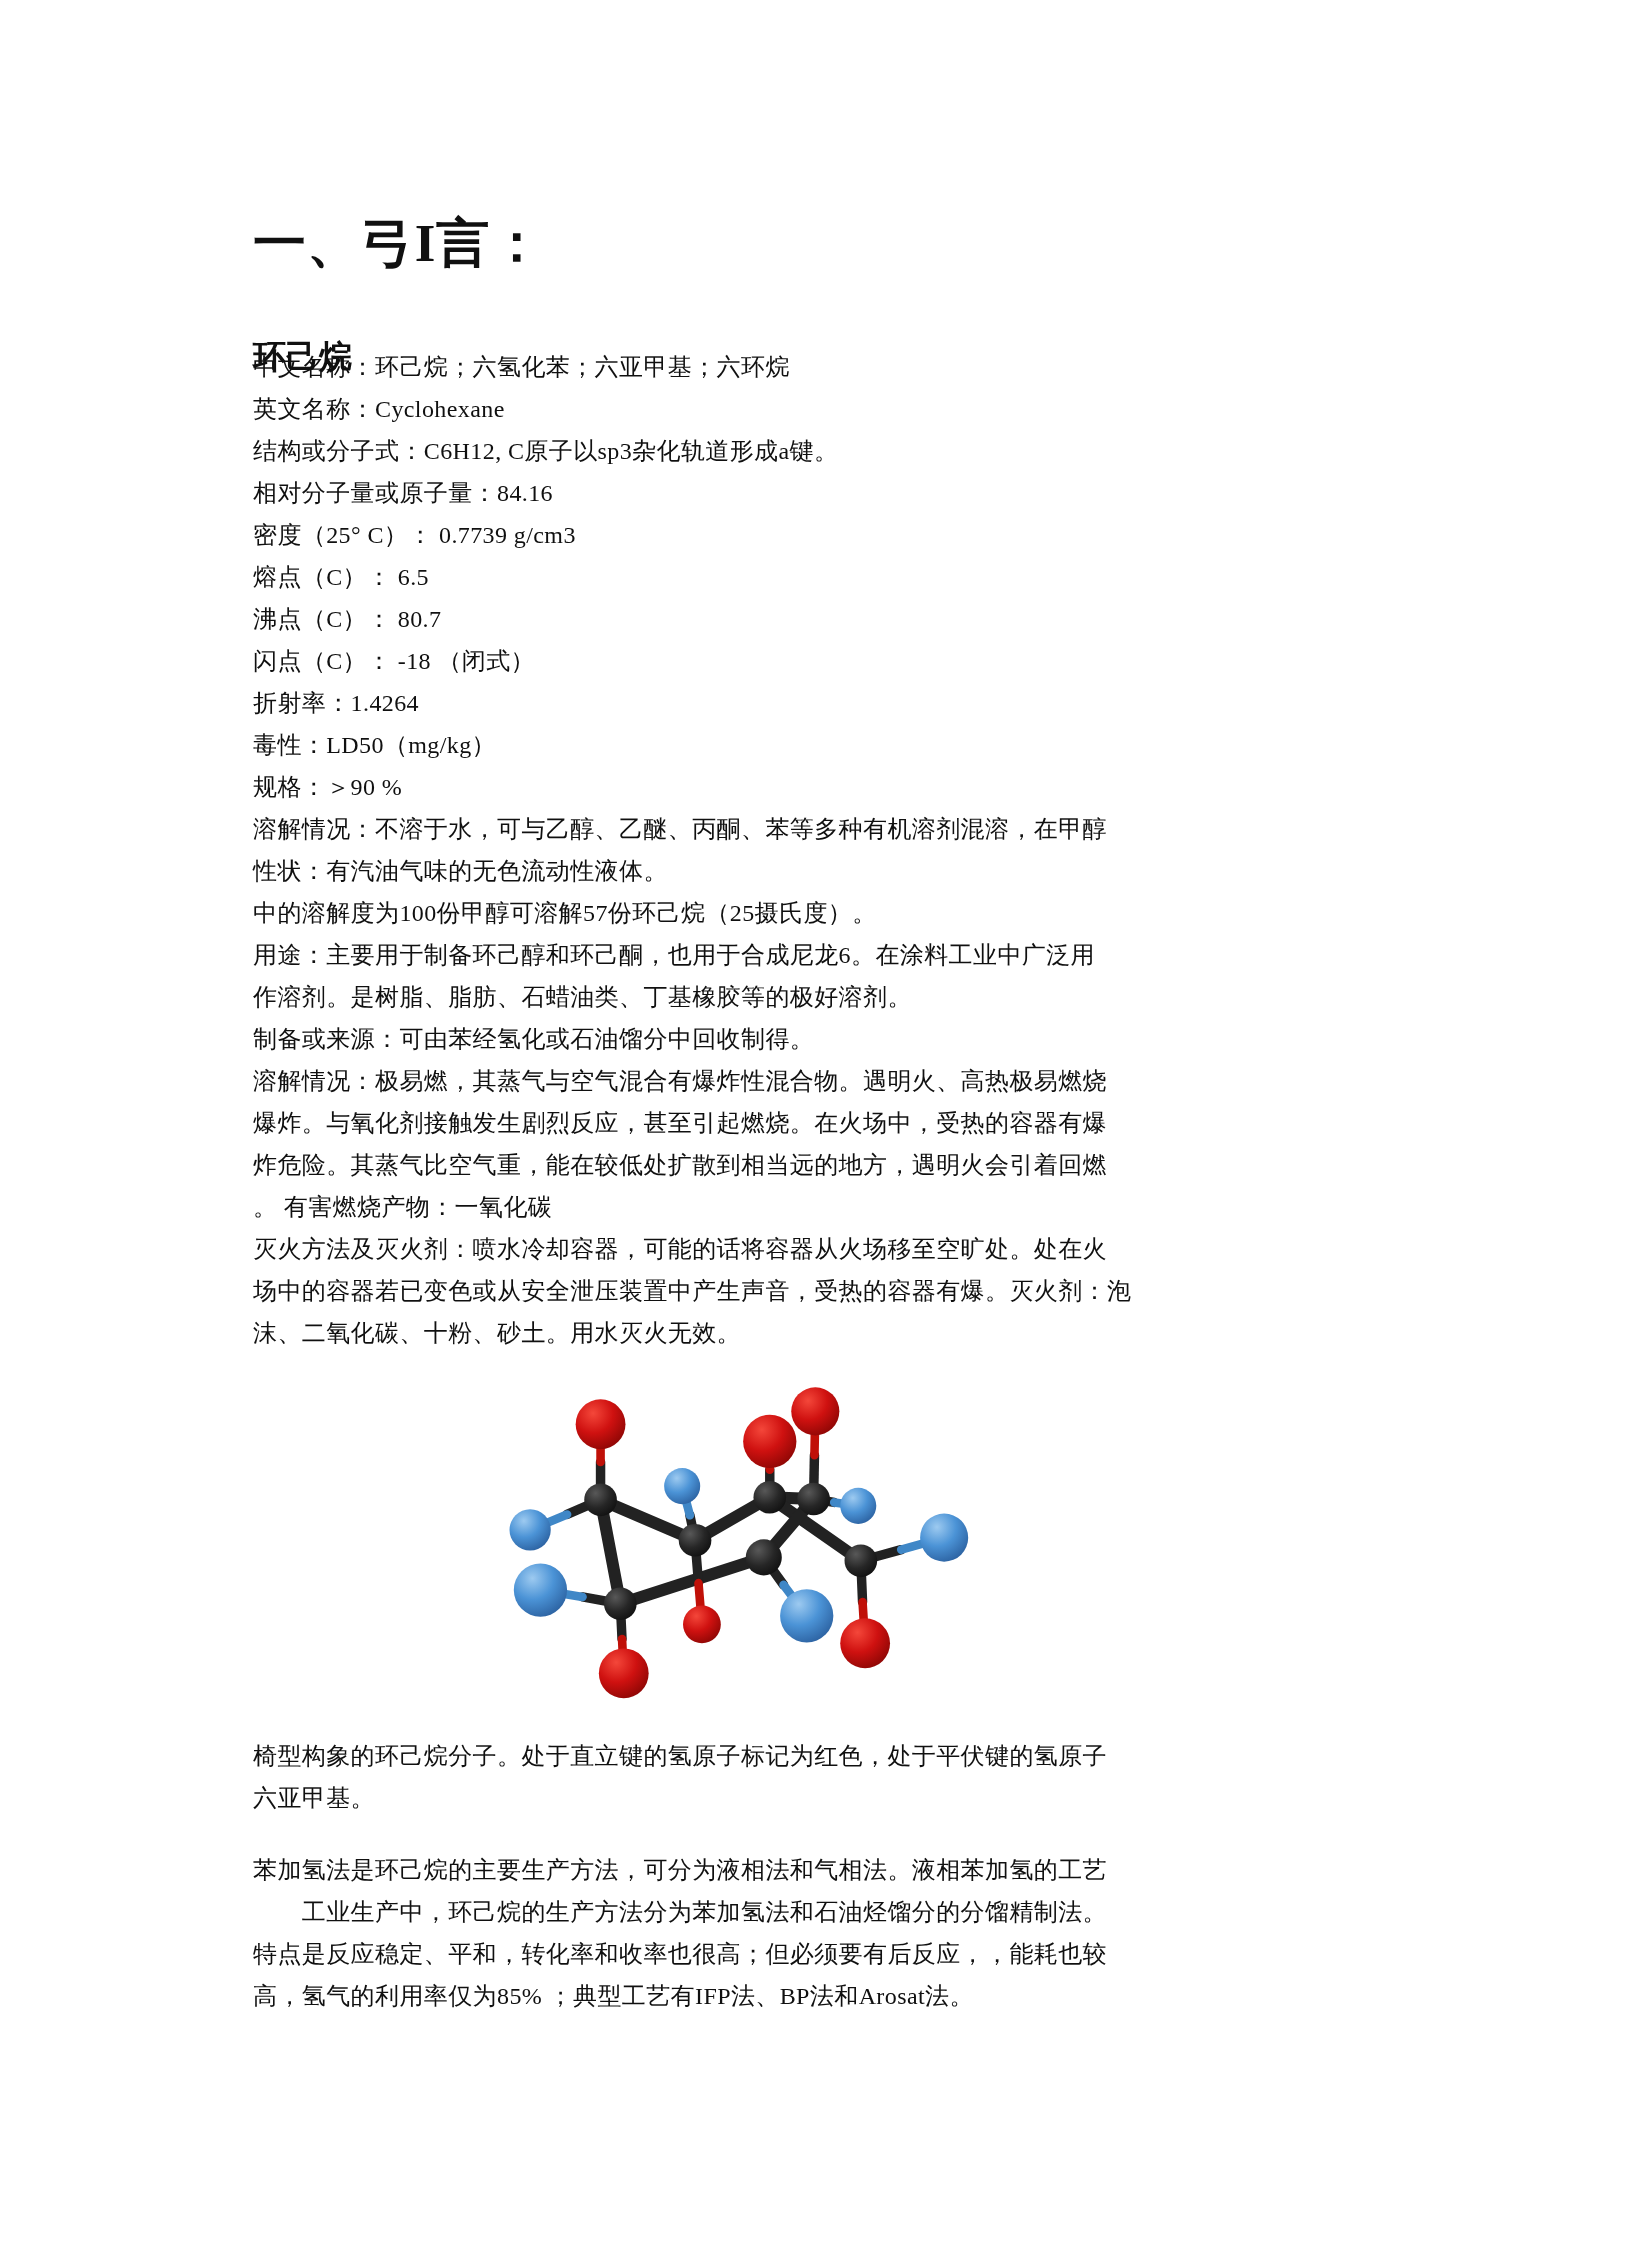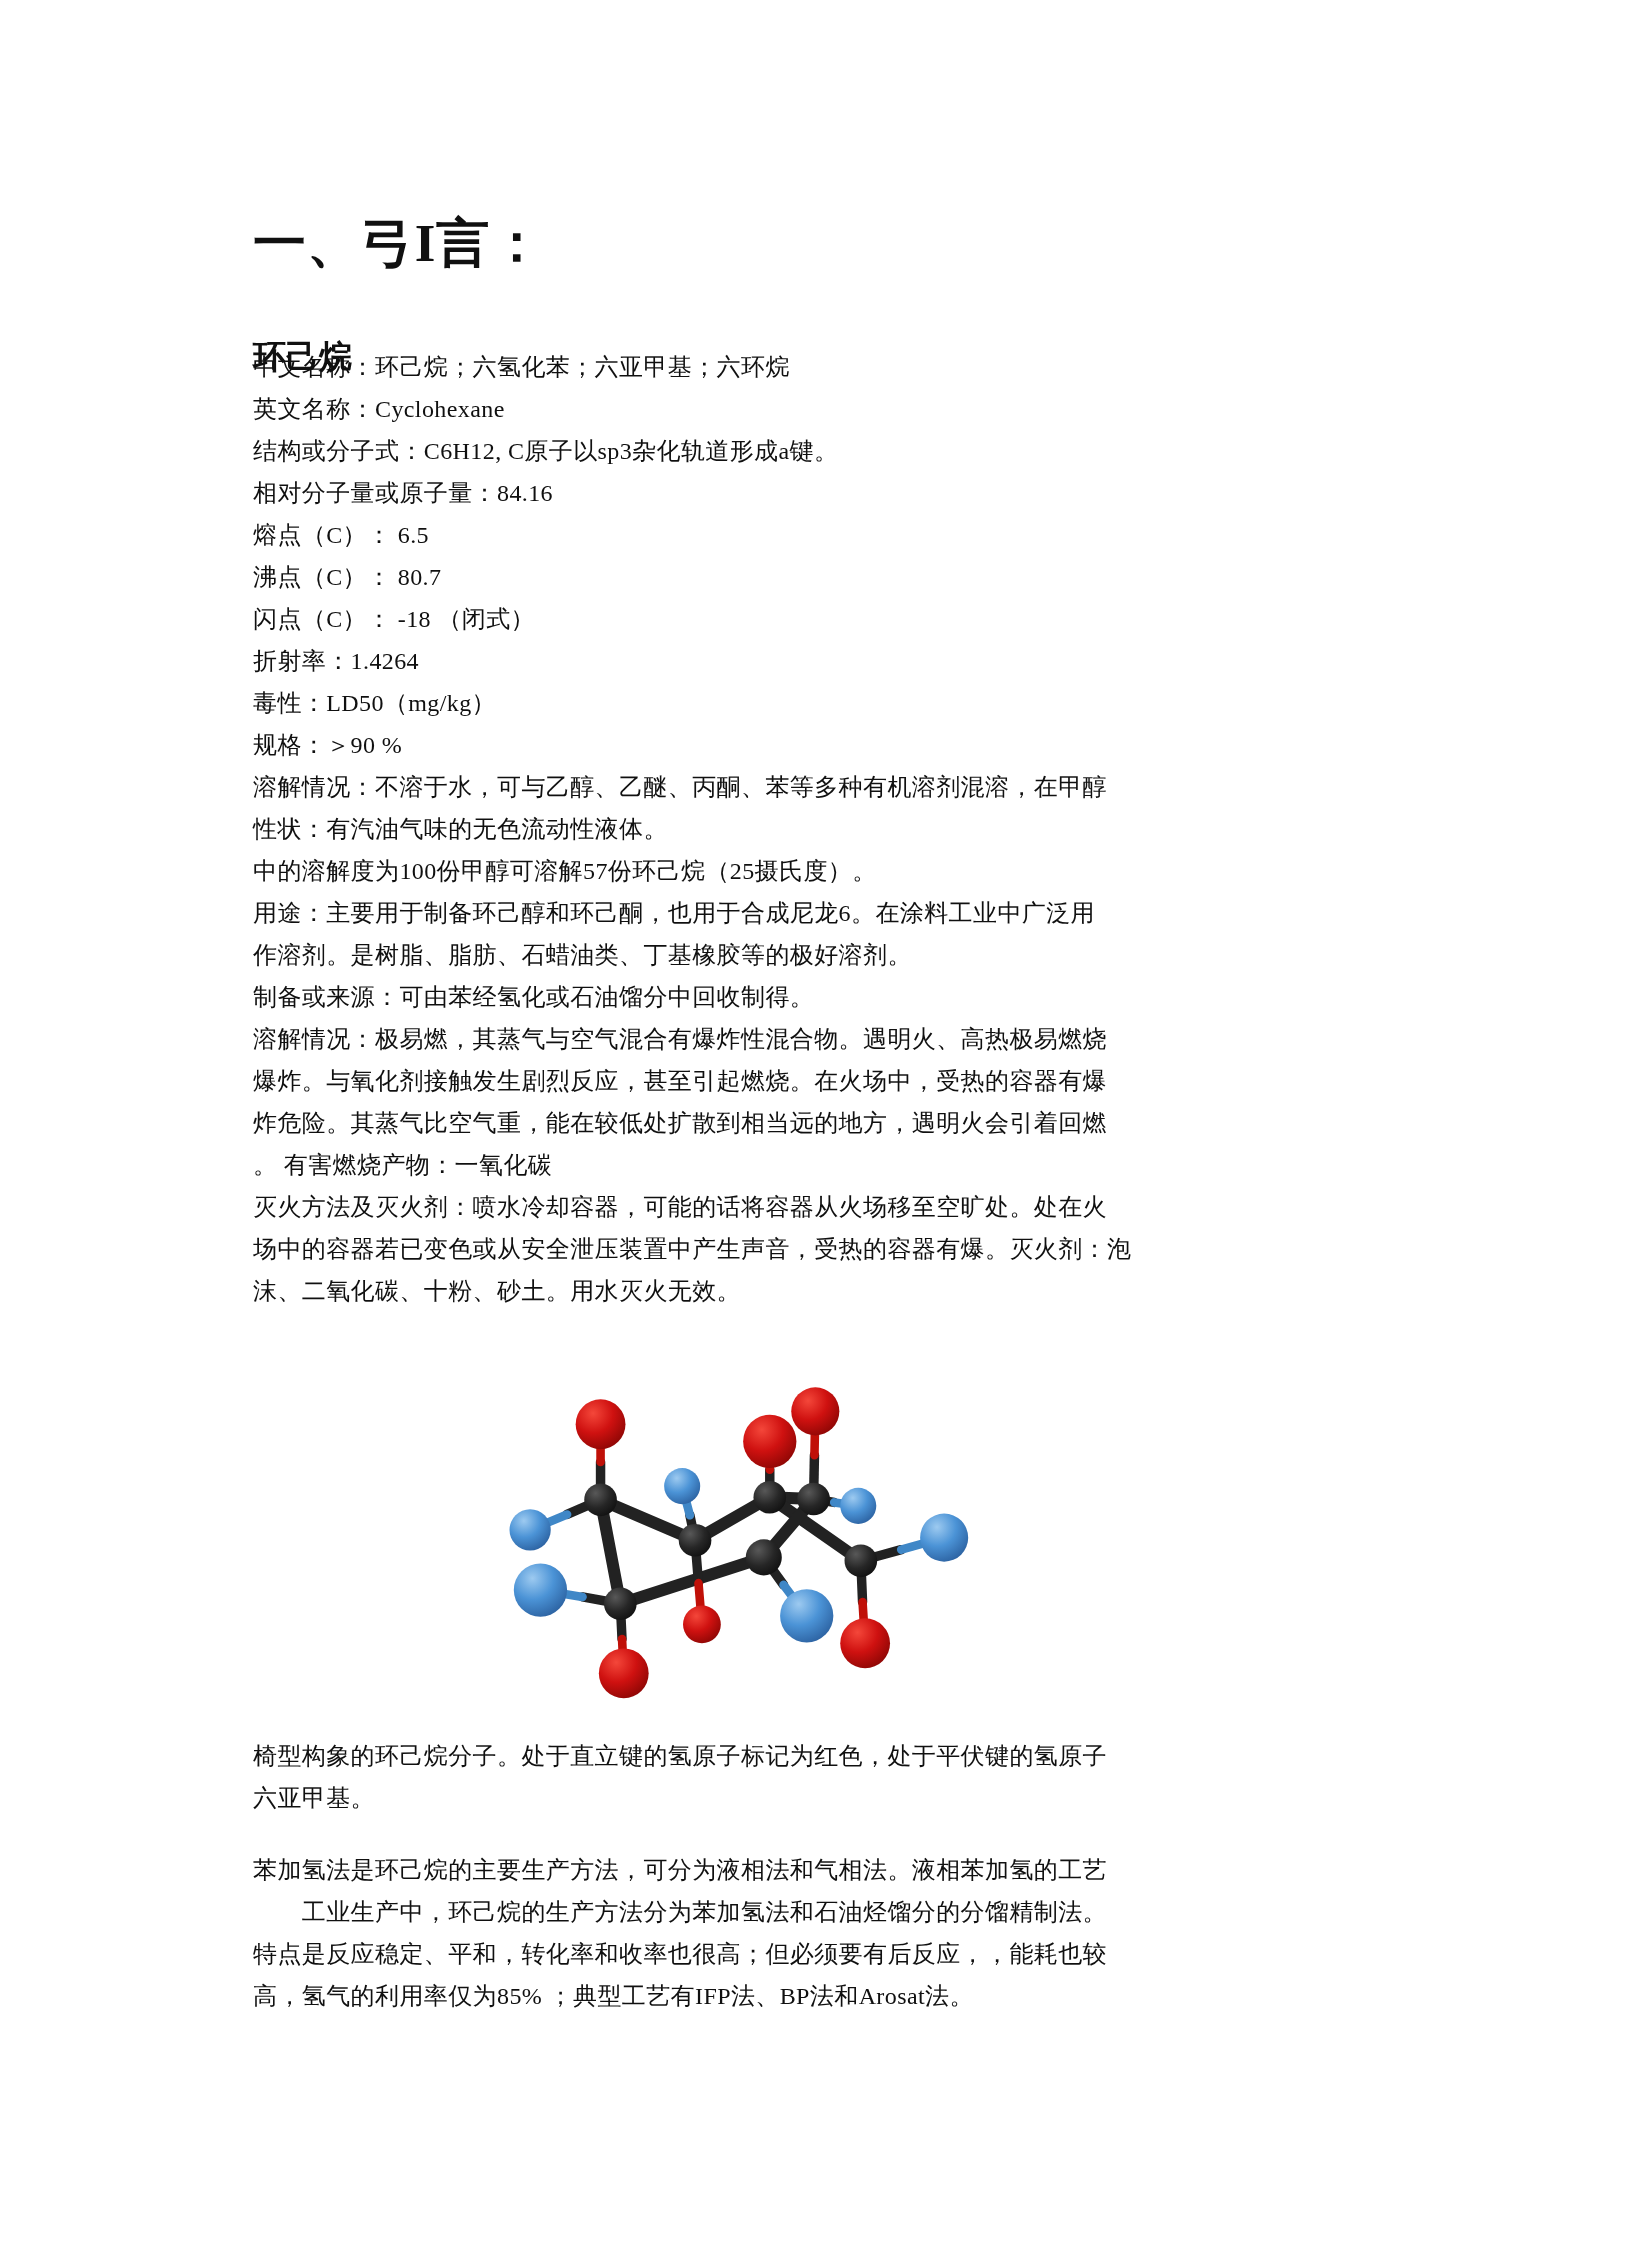--- a/index.html
+++ b/index.html
@@ -44,20 +44,21 @@
 
   <div class="abs doc-title">一、弓I言：</div>
 
   <div class="abs section-heading">环己烷</div>
 
   <div class="abs body-lines">
     <div class="line">中文名称：环己烷；六氢化苯；六亚甲基；六环烷</div>
     <div class="line">英文名称：Cyclohexane</div>
     <div class="line">结构或分子式：C6H12, C原子以sp3杂化轨道形成a键。</div>
     <div class="line">相对分子量或原子量：84.16</div>
+    <div class="line">密度（25° C）： 0.7739 g/cm3</div>
     <div class="line">熔点（C）： 6.5</div>
     <div class="line">沸点（C）： 80.7</div>
     <div class="line">闪点（C）： -18 （闭式）</div>
     <div class="line">折射率：1.4264</div>
     <div class="line">毒性：LD50（mg/kg）</div>
     <div class="line">规格：＞90 %</div>
     <div class="line">溶解情况：不溶于水，可与乙醇、乙醚、丙酮、苯等多种有机溶剂混溶，在甲醇</div>
     <div class="line">性状：有汽油气味的无色流动性液体。</div>
     <div class="line">中的溶解度为100份甲醇可溶解57份环己烷（25摄氏度）。</div>
     <div class="line">用途：主要用于制备环己醇和环己酮，也用于合成尼龙6。在涂料工业中广泛用</div>

